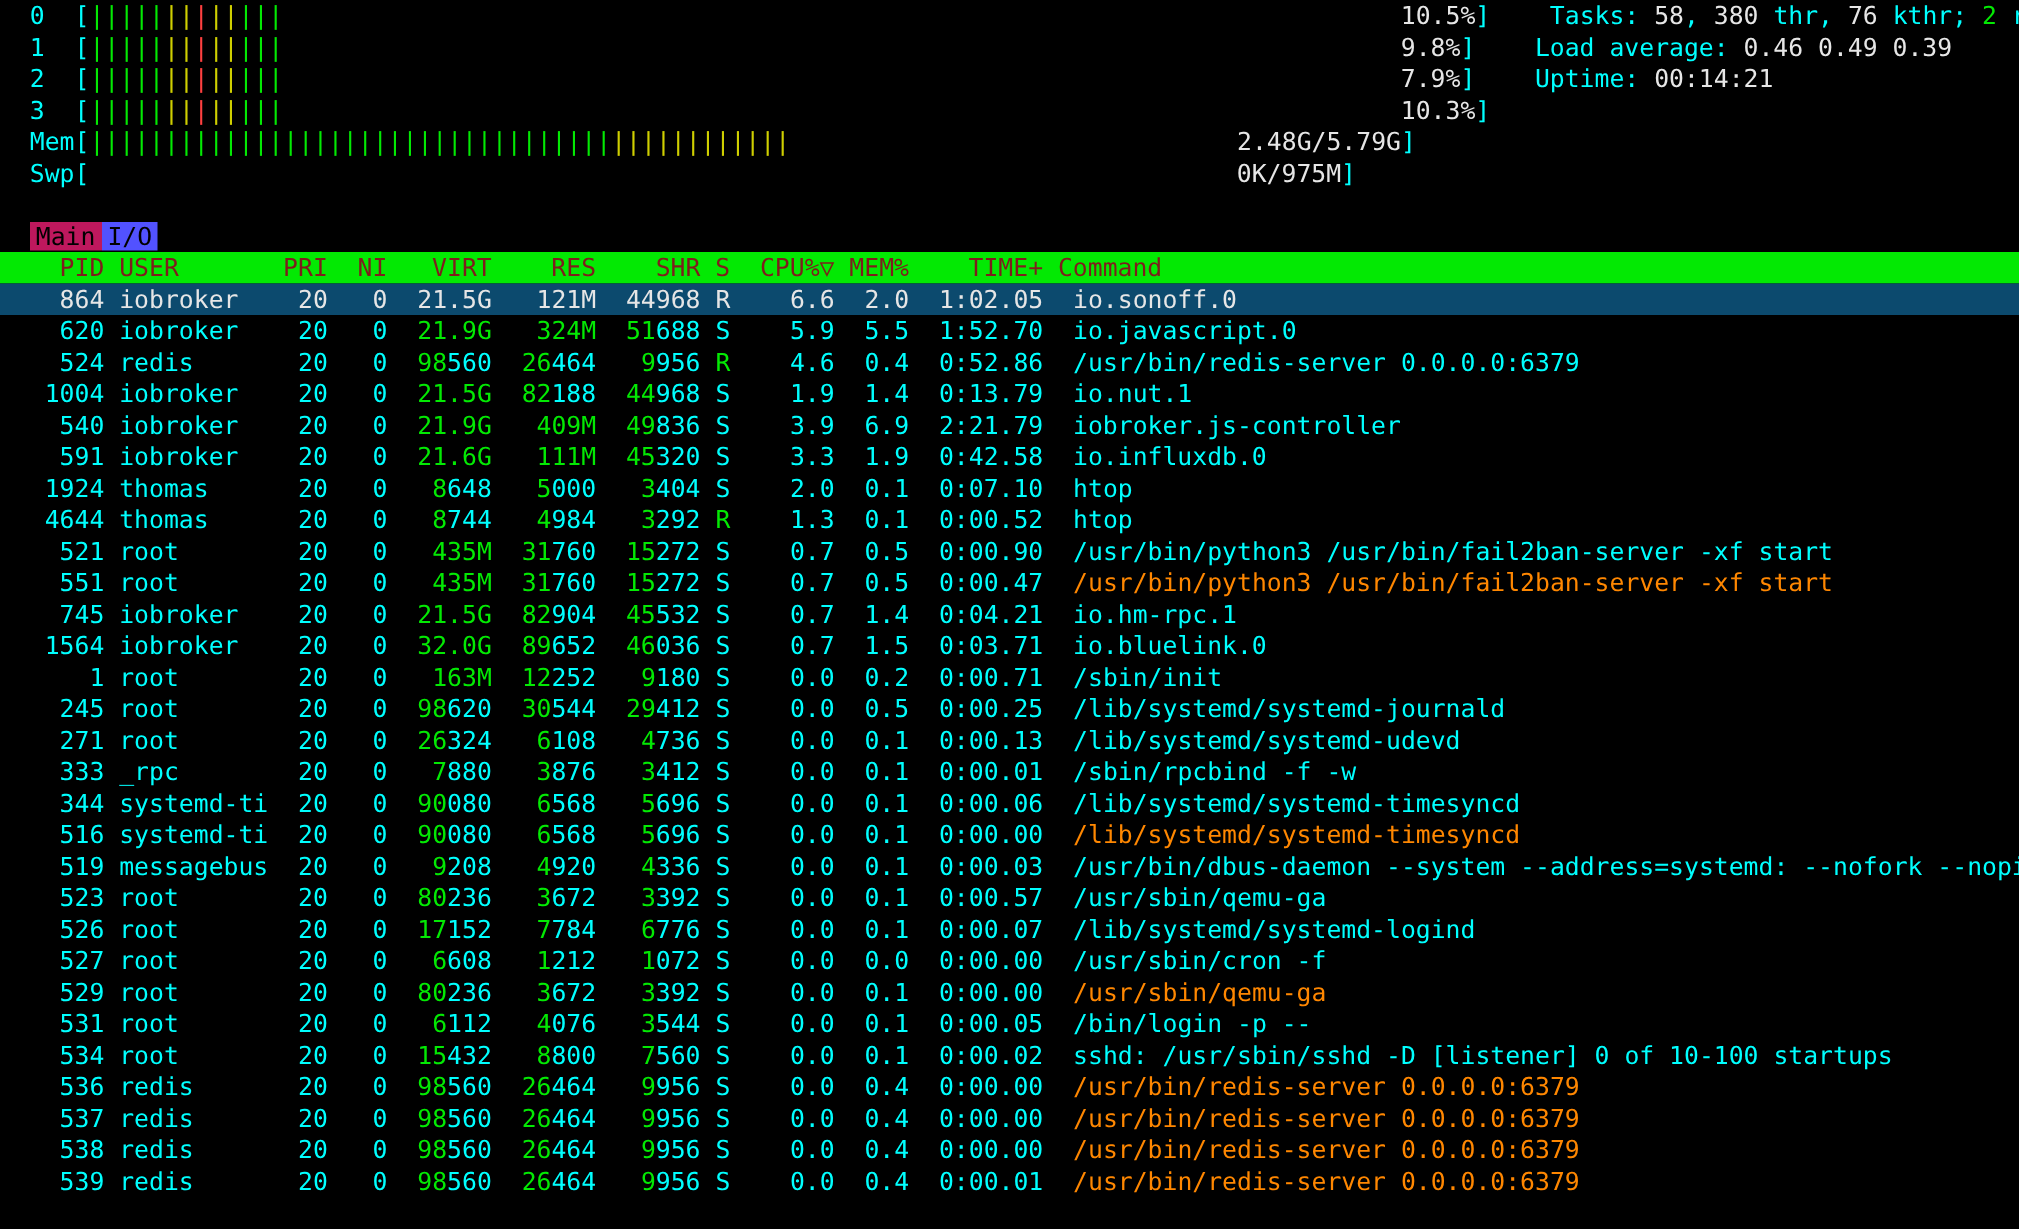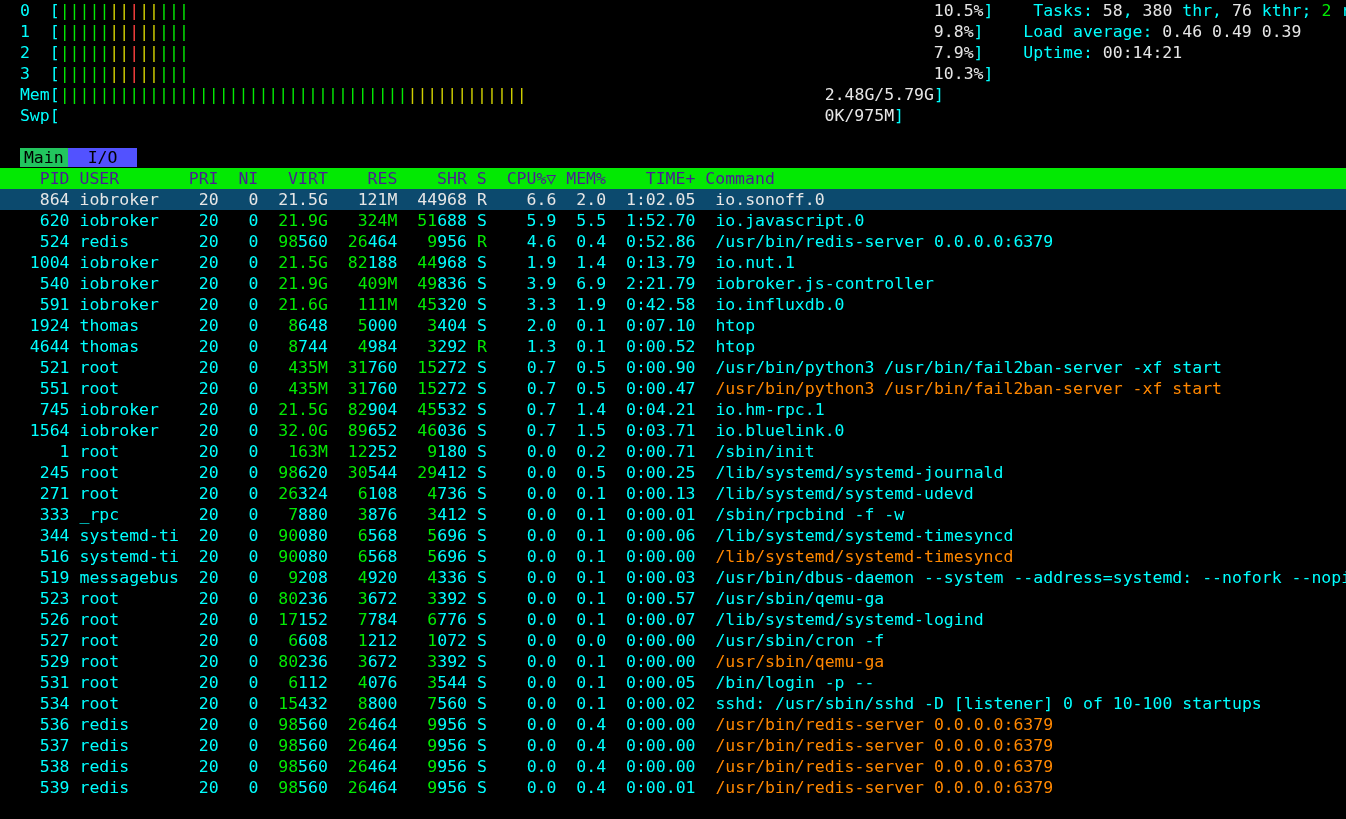--- a/index.html
+++ b/index.html
@@ -5,21 +5,21 @@
   html,body{margin:0;padding:0;background:#000;color:#00ffff;font-family:"Consolas","Menlo","Monaco",monospace;font-size:16.5px;line-height:21px;overflow:hidden;width:1346px;height:819px}
   .term{white-space:pre;letter-spacing:0}
   .cy{color:#00ffff}   
   .gr{color:#03e903}   
   .wh{color:#e6e6e6}   
   .or{color:#ff8700}
   .bar-g{color:#03e903}
   .bar-y{color:#cfcf00}
   .bar-r{color:#ff4040}
   
-  .hdr{background:#03e903;color:#4c1d95;display:inline-block;min-width:1346px}
+  .hdr{background:#03e903;color:#7f1d1d;display:inline-block;min-width:1346px}
   .sel{background:#0c4a6e;color:#e6e6e6;display:inline-block;min-width:1346px}
-  .tab-on{background:#5252ff;color:#000;padding:0 20px}
-  .tab-off{background:#22c55e;color:#000;padding:0 4px}
+  .tab-on{background:#5252ff;color:#000;padding:0 4px}
+  .tab-off{background:#be185d;color:#000;padding:0 4px}
   .row{display:block}
 </style>
 </head>
 <body>
 <div class="term" id="root"><span class="row">  <span class="cy">0  </span><span class="cy">[</span><span class="bar-g">|</span><span class="bar-g">|</span><span class="bar-g">|</span><span class="bar-g">|</span><span class="bar-g">|</span><span class="bar-y">|</span><span class="bar-y">|</span><span class="bar-r">|</span><span class="bar-y">|</span><span class="bar-y">|</span><span class="bar-g">|</span><span class="bar-g">|</span><span class="bar-g">|</span><span class="wh">                                                                           10.5%</span><span class="cy">]</span>    <span class="cy">Tasks: </span><span class="wh">58</span><span class="cy">, </span><span class="wh">380</span><span class="cy"> thr</span><span class="cy">, </span><span class="wh">76</span><span class="cy"> kthr; </span><span class="gr">2</span><span class="cy"> running</span></span><span class="row">  <span class="cy">1  </span><span class="cy">[</span><span class="bar-g">|</span><span class="bar-g">|</span><span class="bar-g">|</span><span class="bar-g">|</span><span class="bar-g">|</span><span class="bar-y">|</span><span class="bar-y">|</span><span class="bar-r">|</span><span class="bar-y">|</span><span class="bar-y">|</span><span class="bar-g">|</span><span class="bar-g">|</span><span class="bar-g">|</span><span class="wh">                                                                           9.8%</span><span class="cy">]</span>    <span class="cy">Load average: </span><span class="wh">0.46 </span><span class="wh">0.49 </span><span class="wh">0.39</span></span><span class="row">  <span class="cy">2  </span><span class="cy">[</span><span class="bar-g">|</span><span class="bar-g">|</span><span class="bar-g">|</span><span class="bar-g">|</span><span class="bar-g">|</span><span class="bar-y">|</span><span class="bar-y">|</span><span class="bar-r">|</span><span class="bar-y">|</span><span class="bar-y">|</span><span class="bar-g">|</span><span class="bar-g">|</span><span class="bar-g">|</span><span class="wh">                                                                           7.9%</span><span class="cy">]</span>    <span class="cy">Uptime: </span><span class="wh">00:14:21</span></span><span class="row">  <span class="cy">3  </span><span class="cy">[</span><span class="bar-g">|</span><span class="bar-g">|</span><span class="bar-g">|</span><span class="bar-g">|</span><span class="bar-g">|</span><span class="bar-y">|</span><span class="bar-y">|</span><span class="bar-r">|</span><span class="bar-y">|</span><span class="bar-y">|</span><span class="bar-g">|</span><span class="bar-g">|</span><span class="bar-g">|</span><span class="wh">                                                                           10.3%</span><span class="cy">]</span>    </span><span class="row">  <span class="cy">Mem</span><span class="cy">[</span><span class="bar-g">|</span><span class="bar-g">|</span><span class="bar-g">|</span><span class="bar-g">|</span><span class="bar-g">|</span><span class="bar-g">|</span><span class="bar-g">|</span><span class="bar-g">|</span><span class="bar-g">|</span><span class="bar-g">|</span><span class="bar-g">|</span><span class="bar-g">|</span><span class="bar-g">|</span><span class="bar-g">|</span><span class="bar-g">|</span><span class="bar-g">|</span><span class="bar-g">|</span><span class="bar-g">|</span><span class="bar-g">|</span><span class="bar-g">|</span><span class="bar-g">|</span><span class="bar-g">|</span><span class="bar-g">|</span><span class="bar-g">|</span><span class="bar-g">|</span><span class="bar-g">|</span><span class="bar-g">|</span><span class="bar-g">|</span><span class="bar-g">|</span><span class="bar-g">|</span><span class="bar-g">|</span><span class="bar-g">|</span><span class="bar-g">|</span><span class="bar-g">|</span><span class="bar-g">|</span><span class="bar-y">|</span><span class="bar-y">|</span><span class="bar-y">|</span><span class="bar-y">|</span><span class="bar-y">|</span><span class="bar-y">|</span><span class="bar-y">|</span><span class="bar-y">|</span><span class="bar-y">|</span><span class="bar-y">|</span><span class="bar-y">|</span><span class="bar-y">|</span><span class="wh">                              2.48G/5.79G</span><span class="cy">]</span></span><span class="row">  <span class="cy">Swp</span><span class="cy">[</span><span class="wh">                                                                             0K/975M</span><span class="cy">]</span></span><span class="row"> </span><span class="row">  <span class="tab-off">Main</span><span class="tab-on">I/O</span></span><span class="row"><span class="hdr">    PID USER       PRI  NI   VIRT    RES    SHR S  CPU%▽ MEM%    TIME+ Command                                                    </span></span><span class="row"><span class="sel"><span class="wh">    864</span><span class="wh"> iobroker  </span><span class="wh">  20</span><span class="wh">   0</span><span>  </span><span class="wh">21.5G</span><span>   </span><span class="wh">121M</span><span>  </span><span class="wh">44968</span> <span class="wh">R</span><span class="wh">    6.6</span><span class="wh">  2.0</span><span class="wh">  1:02.05</span>  <span class="wh">io.sonoff.0</span></span></span><span class="row"><span class=""><span class="cy">    620</span><span class="cy"> iobroker  </span><span class="cy">  20</span><span class="cy">   0</span><span>  </span><span class="gr">21.9G</span><span>   </span><span class="gr">324M</span><span>  </span><span class="gr">51</span><span class="cy">688</span> <span class="cy">S</span><span class="cy">    5.9</span><span class="cy">  5.5</span><span class="cy">  1:52.70</span>  <span class="cy">io.javascript.0</span></span></span><span class="row"><span class=""><span class="cy">    524</span><span class="cy"> redis     </span><span class="cy">  20</span><span class="cy">   0</span><span>  </span><span class="gr">98</span><span class="cy">560</span><span>  </span><span class="gr">26</span><span class="cy">464</span><span>   </span><span class="gr">9</span><span class="cy">956</span> <span class="gr">R</span><span class="cy">    4.6</span><span class="cy">  0.4</span><span class="cy">  0:52.86</span>  <span class="cy">/usr/bin/redis-server 0.0.0.0:6379</span></span></span><span class="row"><span class=""><span class="cy">   1004</span><span class="cy"> iobroker  </span><span class="cy">  20</span><span class="cy">   0</span><span>  </span><span class="gr">21.5G</span><span>  </span><span class="gr">82</span><span class="cy">188</span><span>  </span><span class="gr">44</span><span class="cy">968</span> <span class="cy">S</span><span class="cy">    1.9</span><span class="cy">  1.4</span><span class="cy">  0:13.79</span>  <span class="cy">io.nut.1</span></span></span><span class="row"><span class=""><span class="cy">    540</span><span class="cy"> iobroker  </span><span class="cy">  20</span><span class="cy">   0</span><span>  </span><span class="gr">21.9G</span><span>   </span><span class="gr">409M</span><span>  </span><span class="gr">49</span><span class="cy">836</span> <span class="cy">S</span><span class="cy">    3.9</span><span class="cy">  6.9</span><span class="cy">  2:21.79</span>  <span class="cy">iobroker.js-controller</span></span></span><span class="row"><span class=""><span class="cy">    591</span><span class="cy"> iobroker  </span><span class="cy">  20</span><span class="cy">   0</span><span>  </span><span class="gr">21.6G</span><span>   </span><span class="gr">111M</span><span>  </span><span class="gr">45</span><span class="cy">320</span> <span class="cy">S</span><span class="cy">    3.3</span><span class="cy">  1.9</span><span class="cy">  0:42.58</span>  <span class="cy">io.influxdb.0</span></span></span><span class="row"><span class=""><span class="cy">   1924</span><span class="cy"> thomas    </span><span class="cy">  20</span><span class="cy">   0</span><span>   </span><span class="gr">8</span><span class="cy">648</span><span>   </span><span class="gr">5</span><span class="cy">000</span><span>   </span><span class="gr">3</span><span class="cy">404</span> <span class="cy">S</span><span class="cy">    2.0</span><span class="cy">  0.1</span><span class="cy">  0:07.10</span>  <span class="cy">htop</span></span></span><span class="row"><span class=""><span class="cy">   4644</span><span class="cy"> thomas    </span><span class="cy">  20</span><span class="cy">   0</span><span>   </span><span class="gr">8</span><span class="cy">744</span><span>   </span><span class="gr">4</span><span class="cy">984</span><span>   </span><span class="gr">3</span><span class="cy">292</span> <span class="gr">R</span><span class="cy">    1.3</span><span class="cy">  0.1</span><span class="cy">  0:00.52</span>  <span class="cy">htop</span></span></span><span class="row"><span class=""><span class="cy">    521</span><span class="cy"> root      </span><span class="cy">  20</span><span class="cy">   0</span><span>   </span><span class="gr">435M</span><span>  </span><span class="gr">31</span><span class="cy">760</span><span>  </span><span class="gr">15</span><span class="cy">272</span> <span class="cy">S</span><span class="cy">    0.7</span><span class="cy">  0.5</span><span class="cy">  0:00.90</span>  <span class="cy">/usr/bin/python3 /usr/bin/fail2ban-server -xf start</span></span></span><span class="row"><span class=""><span class="cy">    551</span><span class="cy"> root      </span><span class="cy">  20</span><span class="cy">   0</span><span>   </span><span class="gr">435M</span><span>  </span><span class="gr">31</span><span class="cy">760</span><span>  </span><span class="gr">15</span><span class="cy">272</span> <span class="cy">S</span><span class="cy">    0.7</span><span class="cy">  0.5</span><span class="cy">  0:00.47</span>  <span class="or">/usr/bin/python3 /usr/bin/fail2ban-server -xf start</span></span></span><span class="row"><span class=""><span class="cy">    745</span><span class="cy"> iobroker  </span><span class="cy">  20</span><span class="cy">   0</span><span>  </span><span class="gr">21.5G</span><span>  </span><span class="gr">82</span><span class="cy">904</span><span>  </span><span class="gr">45</span><span class="cy">532</span> <span class="cy">S</span><span class="cy">    0.7</span><span class="cy">  1.4</span><span class="cy">  0:04.21</span>  <span class="cy">io.hm-rpc.1</span></span></span><span class="row"><span class=""><span class="cy">   1564</span><span class="cy"> iobroker  </span><span class="cy">  20</span><span class="cy">   0</span><span>  </span><span class="gr">32.0G</span><span>  </span><span class="gr">89</span><span class="cy">652</span><span>  </span><span class="gr">46</span><span class="cy">036</span> <span class="cy">S</span><span class="cy">    0.7</span><span class="cy">  1.5</span><span class="cy">  0:03.71</span>  <span class="cy">io.bluelink.0</span></span></span><span class="row"><span class=""><span class="cy">      1</span><span class="cy"> root      </span><span class="cy">  20</span><span class="cy">   0</span><span>   </span><span class="gr">163M</span><span>  </span><span class="gr">12</span><span class="cy">252</span><span>   </span><span class="gr">9</span><span class="cy">180</span> <span class="cy">S</span><span class="cy">    0.0</span><span class="cy">  0.2</span><span class="cy">  0:00.71</span>  <span class="cy">/sbin/init</span></span></span><span class="row"><span class=""><span class="cy">    245</span><span class="cy"> root      </span><span class="cy">  20</span><span class="cy">   0</span><span>  </span><span class="gr">98</span><span class="cy">620</span><span>  </span><span class="gr">30</span><span class="cy">544</span><span>  </span><span class="gr">29</span><span class="cy">412</span> <span class="cy">S</span><span class="cy">    0.0</span><span class="cy">  0.5</span><span class="cy">  0:00.25</span>  <span class="cy">/lib/systemd/systemd-journald</span></span></span><span class="row"><span class=""><span class="cy">    271</span><span class="cy"> root      </span><span class="cy">  20</span><span class="cy">   0</span><span>  </span><span class="gr">26</span><span class="cy">324</span><span>   </span><span class="gr">6</span><span class="cy">108</span><span>   </span><span class="gr">4</span><span class="cy">736</span> <span class="cy">S</span><span class="cy">    0.0</span><span class="cy">  0.1</span><span class="cy">  0:00.13</span>  <span class="cy">/lib/systemd/systemd-udevd</span></span></span><span class="row"><span class=""><span class="cy">    333</span><span class="cy"> _rpc      </span><span class="cy">  20</span><span class="cy">   0</span><span>   </span><span class="gr">7</span><span class="cy">880</span><span>   </span><span class="gr">3</span><span class="cy">876</span><span>   </span><span class="gr">3</span><span class="cy">412</span> <span class="cy">S</span><span class="cy">    0.0</span><span class="cy">  0.1</span><span class="cy">  0:00.01</span>  <span class="cy">/sbin/rpcbind -f -w</span></span></span><span class="row"><span class=""><span class="cy">    344</span><span class="cy"> systemd-ti</span><span class="cy">  20</span><span class="cy">   0</span><span>  </span><span class="gr">90</span><span class="cy">080</span><span>   </span><span class="gr">6</span><span class="cy">568</span><span>   </span><span class="gr">5</span><span class="cy">696</span> <span class="cy">S</span><span class="cy">    0.0</span><span class="cy">  0.1</span><span class="cy">  0:00.06</span>  <span class="cy">/lib/systemd/systemd-timesyncd</span></span></span><span class="row"><span class=""><span class="cy">    516</span><span class="cy"> systemd-ti</span><span class="cy">  20</span><span class="cy">   0</span><span>  </span><span class="gr">90</span><span class="cy">080</span><span>   </span><span class="gr">6</span><span class="cy">568</span><span>   </span><span class="gr">5</span><span class="cy">696</span> <span class="cy">S</span><span class="cy">    0.0</span><span class="cy">  0.1</span><span class="cy">  0:00.00</span>  <span class="or">/lib/systemd/systemd-timesyncd</span></span></span><span class="row"><span class=""><span class="cy">    519</span><span class="cy"> messagebus</span><span class="cy">  20</span><span class="cy">   0</span><span>   </span><span class="gr">9</span><span class="cy">208</span><span>   </span><span class="gr">4</span><span class="cy">920</span><span>   </span><span class="gr">4</span><span class="cy">336</span> <span class="cy">S</span><span class="cy">    0.0</span><span class="cy">  0.1</span><span class="cy">  0:00.03</span>  <span class="cy">/usr/bin/dbus-daemon --system --address=systemd: --nofork --nopidfi</span></span></span><span class="row"><span class=""><span class="cy">    523</span><span class="cy"> root      </span><span class="cy">  20</span><span class="cy">   0</span><span>  </span><span class="gr">80</span><span class="cy">236</span><span>   </span><span class="gr">3</span><span class="cy">672</span><span>   </span><span class="gr">3</span><span class="cy">392</span> <span class="cy">S</span><span class="cy">    0.0</span><span class="cy">  0.1</span><span class="cy">  0:00.57</span>  <span class="cy">/usr/sbin/qemu-ga</span></span></span><span class="row"><span class=""><span class="cy">    526</span><span class="cy"> root      </span><span class="cy">  20</span><span class="cy">   0</span><span>  </span><span class="gr">17</span><span class="cy">152</span><span>   </span><span class="gr">7</span><span class="cy">784</span><span>   </span><span class="gr">6</span><span class="cy">776</span> <span class="cy">S</span><span class="cy">    0.0</span><span class="cy">  0.1</span><span class="cy">  0:00.07</span>  <span class="cy">/lib/systemd/systemd-logind</span></span></span><span class="row"><span class=""><span class="cy">    527</span><span class="cy"> root      </span><span class="cy">  20</span><span class="cy">   0</span><span>   </span><span class="gr">6</span><span class="cy">608</span><span>   </span><span class="gr">1</span><span class="cy">212</span><span>   </span><span class="gr">1</span><span class="cy">072</span> <span class="cy">S</span><span class="cy">    0.0</span><span class="cy">  0.0</span><span class="cy">  0:00.00</span>  <span class="cy">/usr/sbin/cron -f</span></span></span><span class="row"><span class=""><span class="cy">    529</span><span class="cy"> root      </span><span class="cy">  20</span><span class="cy">   0</span><span>  </span><span class="gr">80</span><span class="cy">236</span><span>   </span><span class="gr">3</span><span class="cy">672</span><span>   </span><span class="gr">3</span><span class="cy">392</span> <span class="cy">S</span><span class="cy">    0.0</span><span class="cy">  0.1</span><span class="cy">  0:00.00</span>  <span class="or">/usr/sbin/qemu-ga</span></span></span><span class="row"><span class=""><span class="cy">    531</span><span class="cy"> root      </span><span class="cy">  20</span><span class="cy">   0</span><span>   </span><span class="gr">6</span><span class="cy">112</span><span>   </span><span class="gr">4</span><span class="cy">076</span><span>   </span><span class="gr">3</span><span class="cy">544</span> <span class="cy">S</span><span class="cy">    0.0</span><span class="cy">  0.1</span><span class="cy">  0:00.05</span>  <span class="cy">/bin/login -p --</span></span></span><span class="row"><span class=""><span class="cy">    534</span><span class="cy"> root      </span><span class="cy">  20</span><span class="cy">   0</span><span>  </span><span class="gr">15</span><span class="cy">432</span><span>   </span><span class="gr">8</span><span class="cy">800</span><span>   </span><span class="gr">7</span><span class="cy">560</span> <span class="cy">S</span><span class="cy">    0.0</span><span class="cy">  0.1</span><span class="cy">  0:00.02</span>  <span class="cy">sshd: /usr/sbin/sshd -D [listener] 0 of 10-100 startups</span></span></span><span class="row"><span class=""><span class="cy">    536</span><span class="cy"> redis     </span><span class="cy">  20</span><span class="cy">   0</span><span>  </span><span class="gr">98</span><span class="cy">560</span><span>  </span><span class="gr">26</span><span class="cy">464</span><span>   </span><span class="gr">9</span><span class="cy">956</span> <span class="cy">S</span><span class="cy">    0.0</span><span class="cy">  0.4</span><span class="cy">  0:00.00</span>  <span class="or">/usr/bin/redis-server 0.0.0.0:6379</span></span></span><span class="row"><span class=""><span class="cy">    537</span><span class="cy"> redis     </span><span class="cy">  20</span><span class="cy">   0</span><span>  </span><span class="gr">98</span><span class="cy">560</span><span>  </span><span class="gr">26</span><span class="cy">464</span><span>   </span><span class="gr">9</span><span class="cy">956</span> <span class="cy">S</span><span class="cy">    0.0</span><span class="cy">  0.4</span><span class="cy">  0:00.00</span>  <span class="or">/usr/bin/redis-server 0.0.0.0:6379</span></span></span><span class="row"><span class=""><span class="cy">    538</span><span class="cy"> redis     </span><span class="cy">  20</span><span class="cy">   0</span><span>  </span><span class="gr">98</span><span class="cy">560</span><span>  </span><span class="gr">26</span><span class="cy">464</span><span>   </span><span class="gr">9</span><span class="cy">956</span> <span class="cy">S</span><span class="cy">    0.0</span><span class="cy">  0.4</span><span class="cy">  0:00.00</span>  <span class="or">/usr/bin/redis-server 0.0.0.0:6379</span></span></span><span class="row"><span class=""><span class="cy">    539</span><span class="cy"> redis     </span><span class="cy">  20</span><span class="cy">   0</span><span>  </span><span class="gr">98</span><span class="cy">560</span><span>  </span><span class="gr">26</span><span class="cy">464</span><span>   </span><span class="gr">9</span><span class="cy">956</span> <span class="cy">S</span><span class="cy">    0.0</span><span class="cy">  0.4</span><span class="cy">  0:00.01</span>  <span class="or">/usr/bin/redis-server 0.0.0.0:6379</span></span></span></div>
 
 </body></html>

